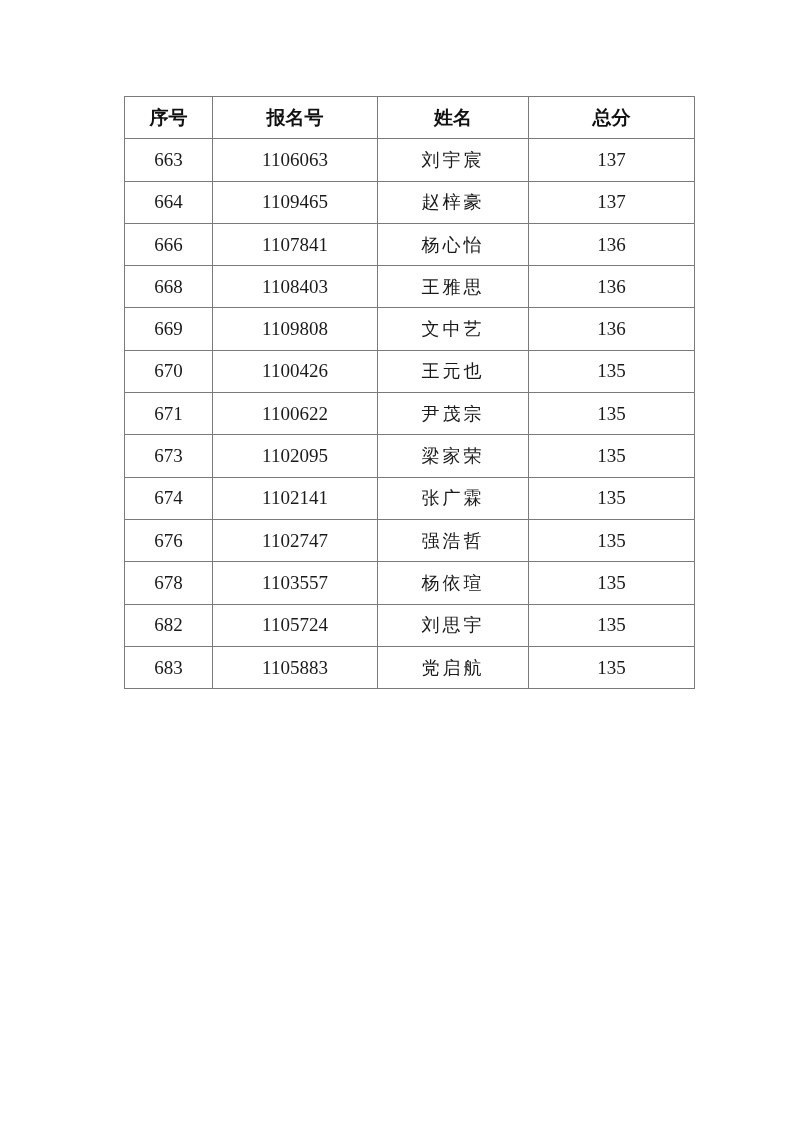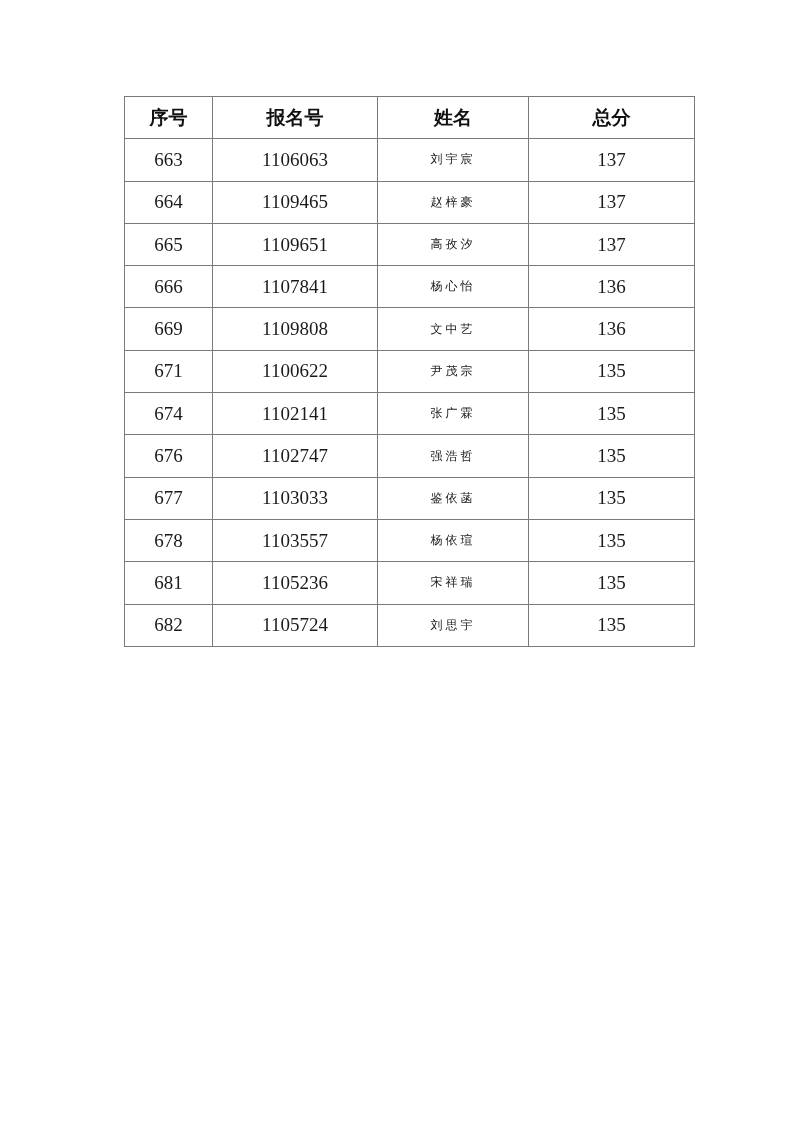--- a/index.html
+++ b/index.html
@@ -41,21 +41,21 @@
       font-weight: bold;
       font-size: 19px;
       color: #111111;
     }
     table.scores td {
       font-family: "Liberation Serif", serif;
       font-size: 19px;
     }
     table.scores td.name {
       font-family: Liberation Mono, monospace;
-      font-size: 12px;
+      font-size: 18px;
       letter-spacing: 3px;
     }
     col.c1 { width: 88px; }
     col.c2 { width: 165px; }
     col.c3 { width: 151px; }
     col.c4 { width: 166px; }
   </style>
 </head>
 <body>
 
@@ -82,74 +82,80 @@
           <td class="name">刘宇宸</td>
           <td>137</td>
         </tr>
         <tr>
           <td>664</td>
           <td>1109465</td>
           <td class="name">赵梓豪</td>
           <td>137</td>
         </tr>
         <tr>
-          <td>665</td>
-          <td>1109651</td>
-          <td class="name">高孜汐</td>
-          <td>137</td>
-        </tr>
-        <tr>
           <td>666</td>
           <td>1107841</td>
           <td class="name">杨心怡</td>
+          <td>136</td>
+        </tr>
+        <tr>
+          <td>668</td>
+          <td>1108403</td>
+          <td class="name">王雅思</td>
           <td>136</td>
         </tr>
         <tr>
           <td>669</td>
           <td>1109808</td>
           <td class="name">文中艺</td>
           <td>136</td>
         </tr>
         <tr>
+          <td>670</td>
+          <td>1100426</td>
+          <td class="name">王元也</td>
+          <td>135</td>
+        </tr>
+        <tr>
           <td>671</td>
           <td>1100622</td>
           <td class="name">尹茂宗</td>
+          <td>135</td>
+        </tr>
+        <tr>
+          <td>673</td>
+          <td>1102095</td>
+          <td class="name">梁家荣</td>
           <td>135</td>
         </tr>
         <tr>
           <td>674</td>
           <td>1102141</td>
           <td class="name">张广霖</td>
           <td>135</td>
         </tr>
         <tr>
           <td>676</td>
           <td>1102747</td>
           <td class="name">强浩哲</td>
           <td>135</td>
         </tr>
         <tr>
-          <td>677</td>
-          <td>1103033</td>
-          <td class="name">鉴依菡</td>
-          <td>135</td>
-        </tr>
-        <tr>
           <td>678</td>
           <td>1103557</td>
           <td class="name">杨依瑄</td>
-          <td>135</td>
-        </tr>
-        <tr>
-          <td>681</td>
-          <td>1105236</td>
-          <td class="name">宋祥瑞</td>
           <td>135</td>
         </tr>
         <tr>
           <td>682</td>
           <td>1105724</td>
           <td class="name">刘思宇</td>
           <td>135</td>
         </tr>
+        <tr>
+          <td>683</td>
+          <td>1105883</td>
+          <td class="name">党启航</td>
+          <td>135</td>
+        </tr>
       </tbody>
   </table>
 </div>
 
 </body></html>

